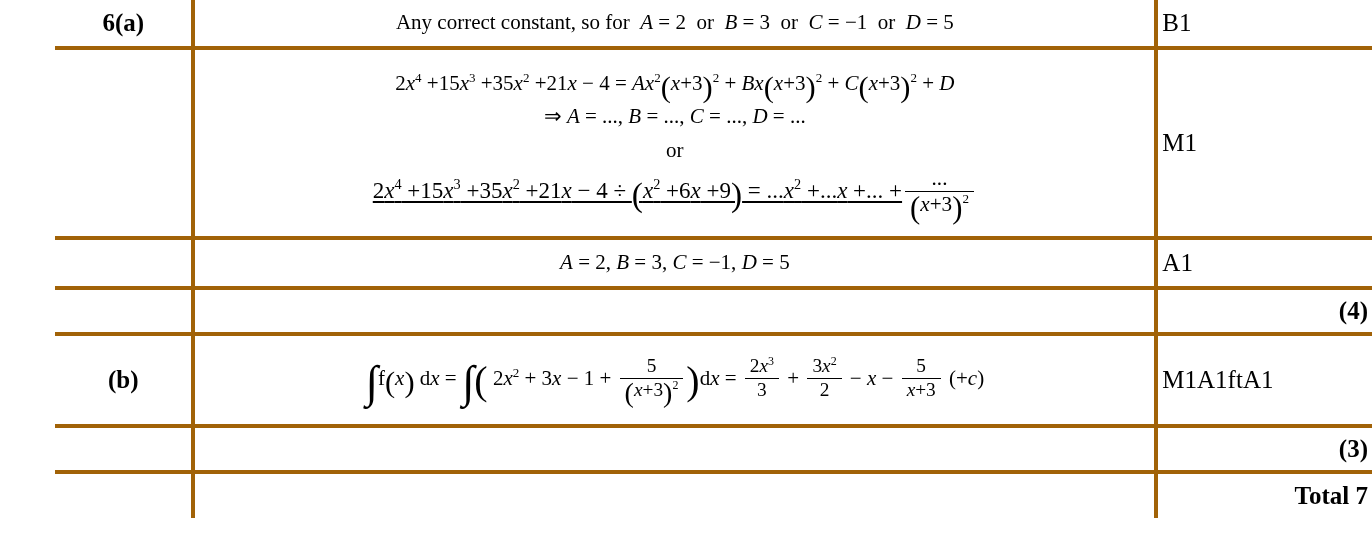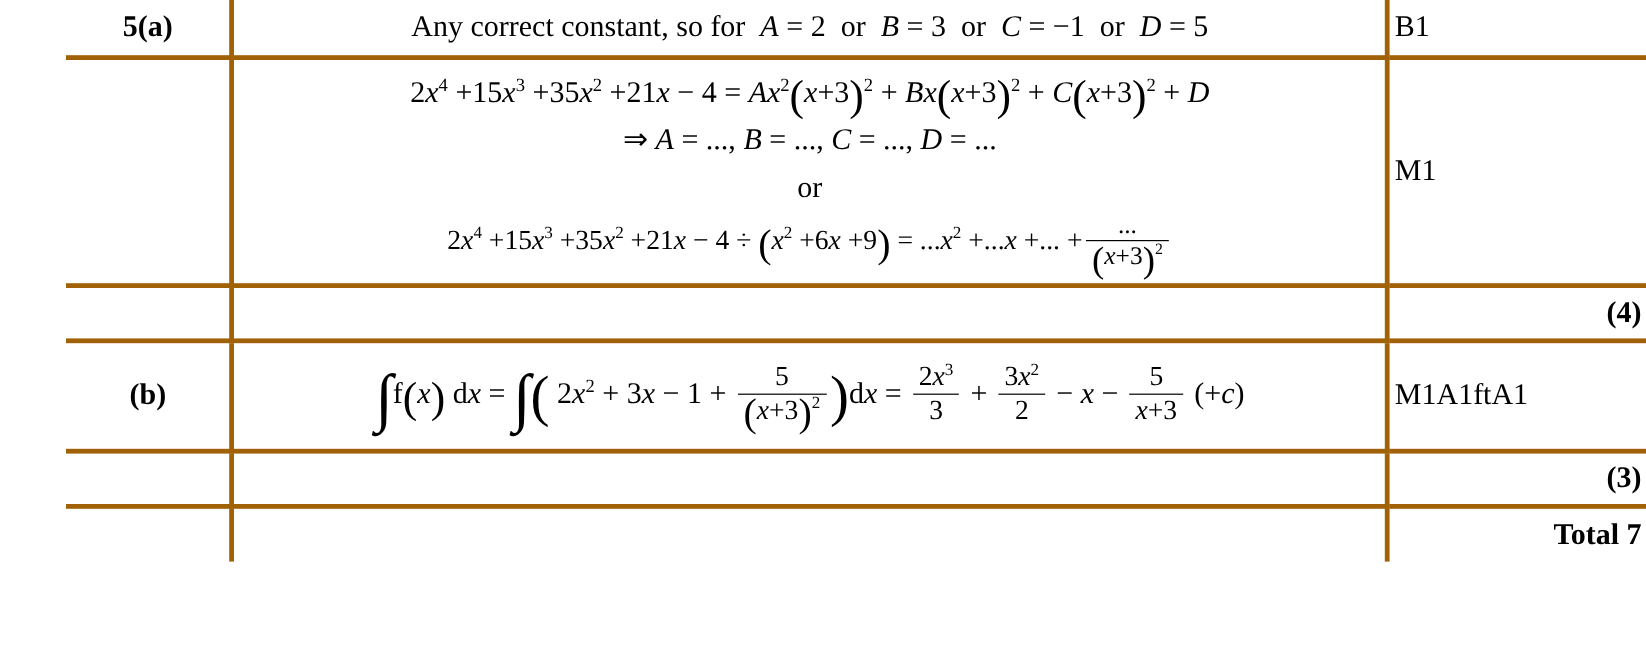--- a/index.html
+++ b/index.html
@@ -47,25 +47,25 @@
   }
   .marklabel {
     font-size: 25px;
     font-family: "Liberation Serif", serif;
   }
   .marklabel.bold { font-weight: bold; }
   .right-al { text-align: right; padding-right: 14px; }
 
   .mathline {
     font-family: "Liberation Serif", serif;
-    font-size: 25px;
+    font-size: 21px;
     line-height: 1.5;
     white-space: nowrap;
   }
-  .mathline.small { font-size: 23px; }
+  .mathline.small { font-size: 23px; text-decoration: underline; }
   i, .it { font-style: italic; }
   .sup {
     font-size: 0.62em;
     vertical-align: super;
     line-height: 0;
   }
   .txt { font-style: normal; }
 
   
   .frac {
@@ -126,21 +126,21 @@
   <table class="markscheme">
     <colgroup>
       <col class="col-q">
       <col class="col-body">
       <col class="col-mark">
     </colgroup>
     <tbody>
 
       <tr class="row-a1">
         <td class="col-q no-top no-left">
-          <span class="qlabel">5(a)</span>
+          <span class="qlabel">6(a)</span>
         </td>
         <td class="col-body no-top">
           <div class="mathline">
             <span class="txt">Any correct constant, so for</span>&nbsp;
             <i>A</i>&nbsp;=&nbsp;2&nbsp; or &nbsp;<i>B</i>&nbsp;=&nbsp;3&nbsp; or &nbsp;<i>C</i>&nbsp;=&nbsp;−1&nbsp; or &nbsp;<i>D</i>&nbsp;=&nbsp;5
           </div>
         </td>
         <td class="col-mark no-top no-right">
           <span class="marklabel">B1</span>
         </td>
@@ -161,20 +161,31 @@
               2<i>x</i><span class="sup">4</span>&nbsp;+15<i>x</i><span class="sup">3</span>&nbsp;+35<i>x</i><span class="sup">2</span>&nbsp;+21<i>x</i>&nbsp;−&nbsp;4&nbsp;÷&nbsp;<span class="medparen">(</span><i>x</i><span class="sup">2</span>&nbsp;+6<i>x</i>&nbsp;+9<span class="medparen">)</span>&nbsp;=&nbsp;...<i>x</i><span class="sup">2</span>&nbsp;+...<i>x</i>&nbsp;+...&nbsp;+<span class="frac"><span class="num">...</span><span class="den"><span class="medparen">(</span><i>x</i>+3<span class="medparen">)</span><span class="sup">2</span></span></span>
             </div>
           </div>
         </td>
         <td class="col-mark no-right">
           <span class="marklabel">M1</span>
         </td>
       </tr>
 
 
+      <tr class="row-small">
+        <td class="col-q no-left"></td>
+        <td class="col-body">
+          <div class="mathline">
+            <i>A</i>&nbsp;=&nbsp;2,&nbsp;<i>B</i>&nbsp;=&nbsp;3,&nbsp;<i>C</i>&nbsp;=&nbsp;−1,&nbsp;<i>D</i>&nbsp;=&nbsp;5
+          </div>
+        </td>
+        <td class="col-mark no-right">
+          <span class="marklabel">A1</span>
+        </td>
+      </tr>
 
       <tr class="row-total">
         <td class="col-q no-left"></td>
         <td class="col-body"></td>
         <td class="col-mark no-right right-al">
           <span class="marklabel bold">(4)</span>
         </td>
       </tr>
 
       <tr class="row-b">

